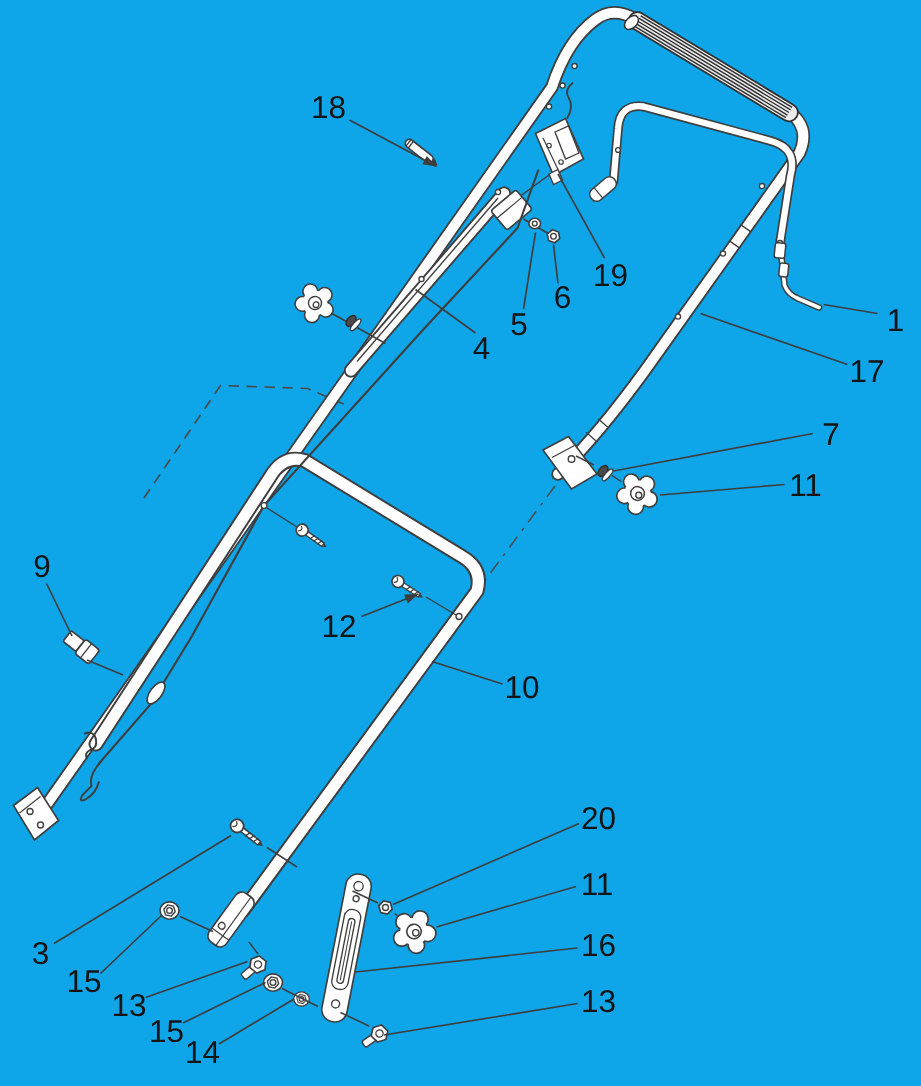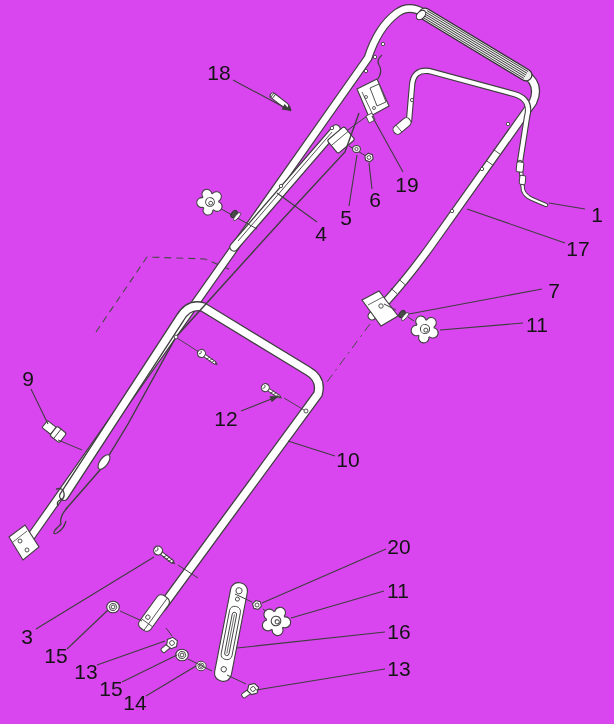--- a/index.html
+++ b/index.html
@@ -1,16 +1,16 @@
 <!DOCTYPE html>
 <html><head>
 <meta charset="utf-8">
 <style>
   html,body{margin:0;padding:0;background:#fff;}
-  .stage{position:relative;width:614px;height:724px;background:#d946ef;overflow:hidden;
+  .stage{position:relative;width:614px;height:724px;background:#0ea5e9;overflow:hidden;
          font-family:"Liberation Sans", sans-serif;}
   svg{display:block}
   text.callout{font-family:"Liberation Sans", sans-serif;}
 </style>
 </head>
 <body style="background: rgb(255, 255, 255);">
 
 <div class="stage">
 <svg width="614" height="724" viewBox="0 0 614 724">
   <defs>

